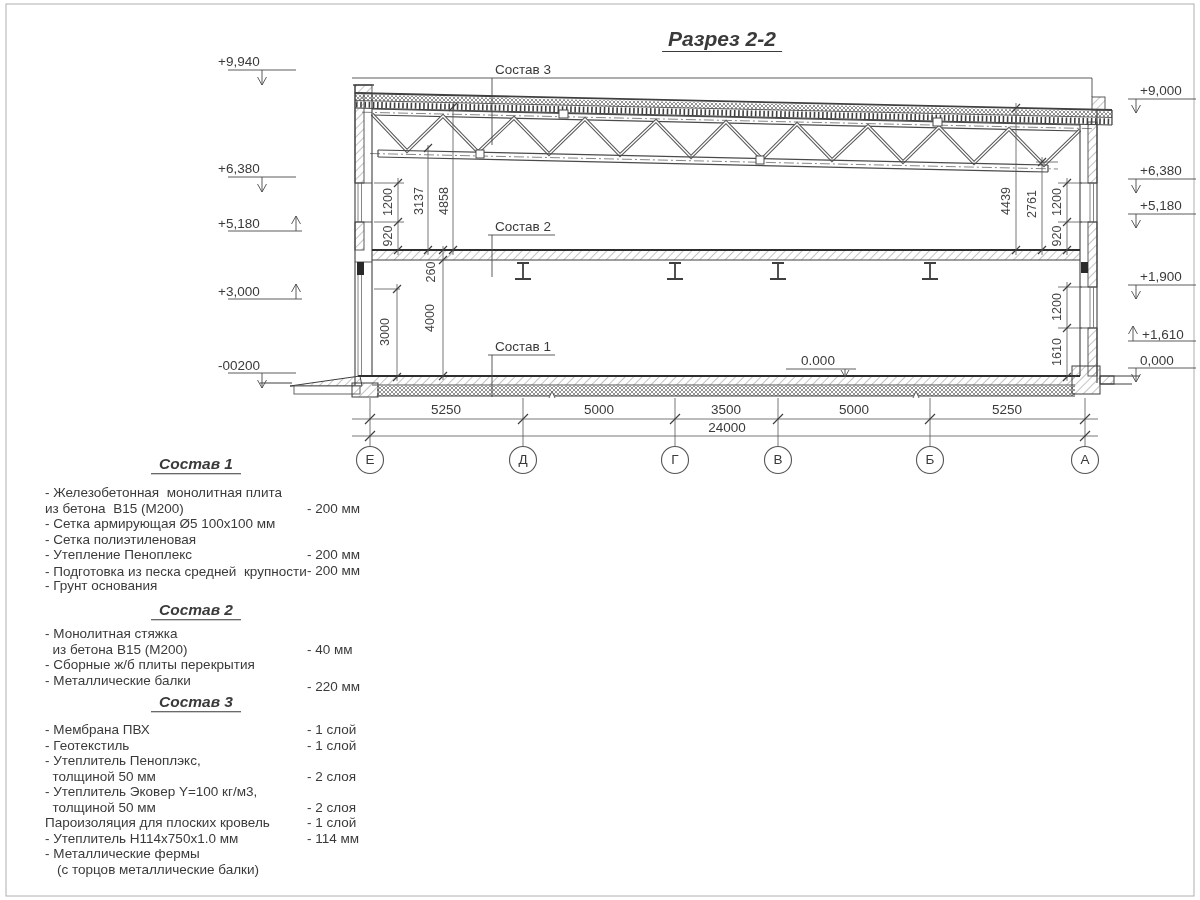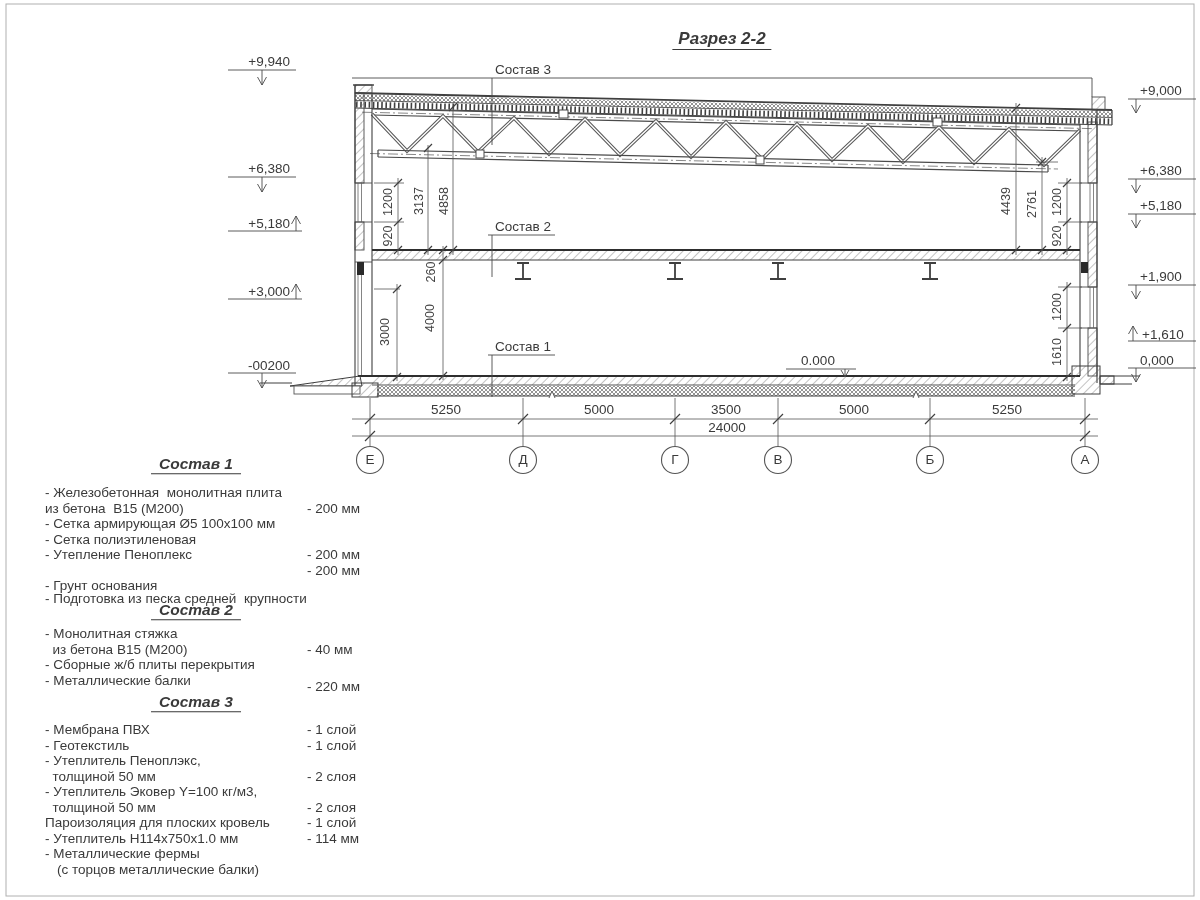--- a/index.html
+++ b/index.html
@@ -3,22 +3,22 @@
 <meta charset="utf-8">
 <style>
   html,body{margin:0;padding:0}
   body{width:1200px;height:900px;position:relative;background:#fff;
        font-family:"Liberation Sans",sans-serif;color:#3a3a3a;overflow:hidden}
   svg{position:absolute;left:0;top:0}
   .lbl{position:absolute;font-size:13.5px;white-space:nowrap;line-height:1;color:#3a3a3a}
   .ctr{transform:translate(-50%,-50%)}
   .rot{transform:translate(-50%,-50%) rotate(-90deg)}
   .dim{font-size:12.5px;color:#444}
-  .right{text-align:right;width:72px}
-  .title{font-size:17px;font-style:italic;font-weight:bold;padding:0 6px 2px;border-bottom:1.2px solid #3a3a3a}
+  .right{width:72px}
+  .title{font-size:21px;font-style:italic;font-weight:bold;padding:0 6px 2px;border-bottom:1.2px solid #3a3a3a}
   .lh{font-size:15.5px;font-style:italic;font-weight:bold;padding:0 8px 1px;border-bottom:1.2px solid #3a3a3a}
   .lt,.lv{font-size:13.5px;white-space:pre}
 </style>
 </head>
 <body>
 
 <svg width="1200" height="900" viewBox="0 0 1200 900">
   <defs>
     <pattern id="patDiag" width="6" height="6" patternUnits="userSpaceOnUse" patternTransform="rotate(45)">
       <line x1="0" y1="0" x2="0" y2="6" stroke="#6a6a6a" stroke-width="0.8"></line>
@@ -215,21 +215,21 @@
 <div class="lbl ctr" style="left:1085px;top:460px">А</div>
 
 <div class="lbl lh ctr" style="left:196px;top:465px">Состав 1</div>
 <div class="lbl lt" style="left:45px;top:486px">- Железобетонная  монолитная плита</div>
 <div class="lbl lt" style="left:45px;top:502px">из бетона  В15 (М200)</div>
 <div class="lbl lv" style="left:307px;top:502px">- 200 мм</div>
 <div class="lbl lt" style="left:45px;top:517px">- Сетка армирующая Ø5 100х100 мм</div>
 <div class="lbl lt" style="left:45px;top:533px">- Сетка полиэтиленовая</div>
 <div class="lbl lt" style="left:45px;top:548px">- Утепление Пеноплекс</div>
 <div class="lbl lv" style="left:307px;top:548px">- 200 мм</div>
-<div class="lbl lt" style="left:45px;top:592px">- Подготовка из песка средней  крупности</div>
+<div class="lbl lt" style="left:45px;top:565px">- Подготовка из песка средней  крупности</div>
 <div class="lbl lv" style="left:307px;top:564px">- 200 мм</div>
 <div class="lbl lt" style="left:45px;top:579px">- Грунт основания</div>
 
 <div class="lbl lh ctr" style="left:196px;top:611px">Состав 2</div>
 <div class="lbl lt" style="left:45px;top:627px">- Монолитная стяжка</div>
 <div class="lbl lt" style="left:45px;top:643px">  из бетона В15 (М200)</div>
 <div class="lbl lv" style="left:307px;top:643px">- 40 мм</div>
 <div class="lbl lt" style="left:45px;top:658px">- Сборные ж/б плиты перекрытия</div>
 <div class="lbl lv" style="left:307px;top:680px">- 220 мм</div>
 <div class="lbl lt" style="left:45px;top:674px">- Металлические балки</div>

